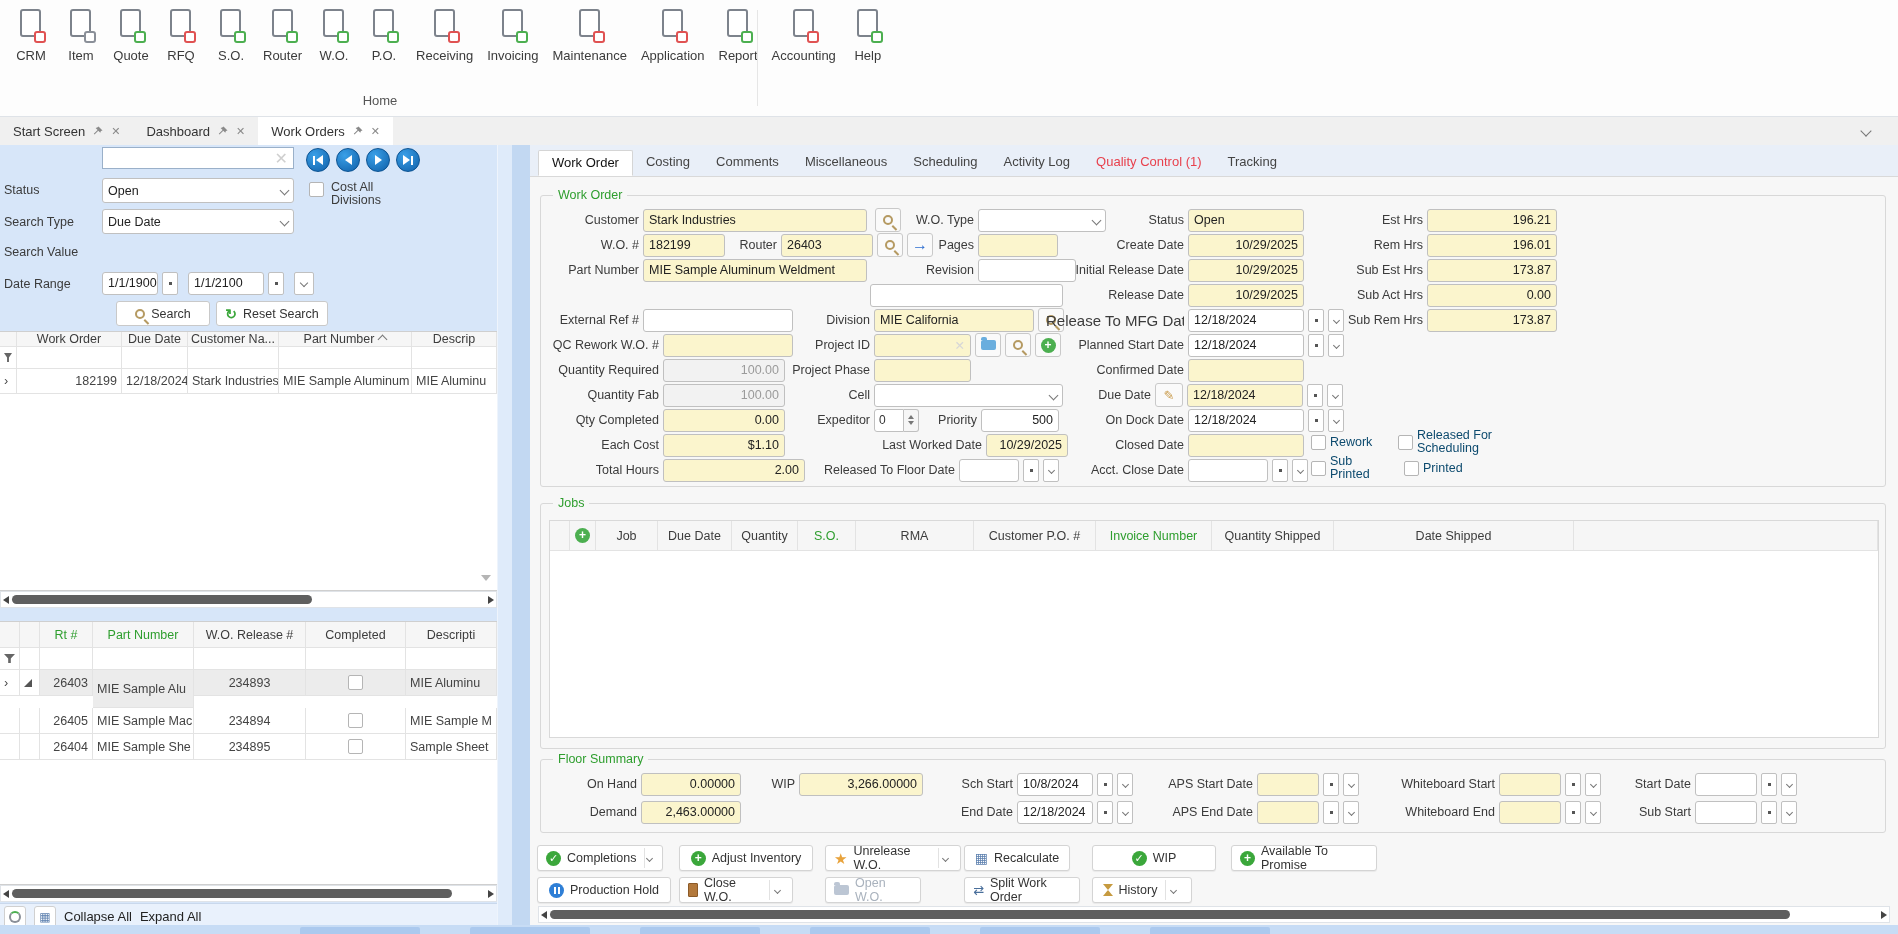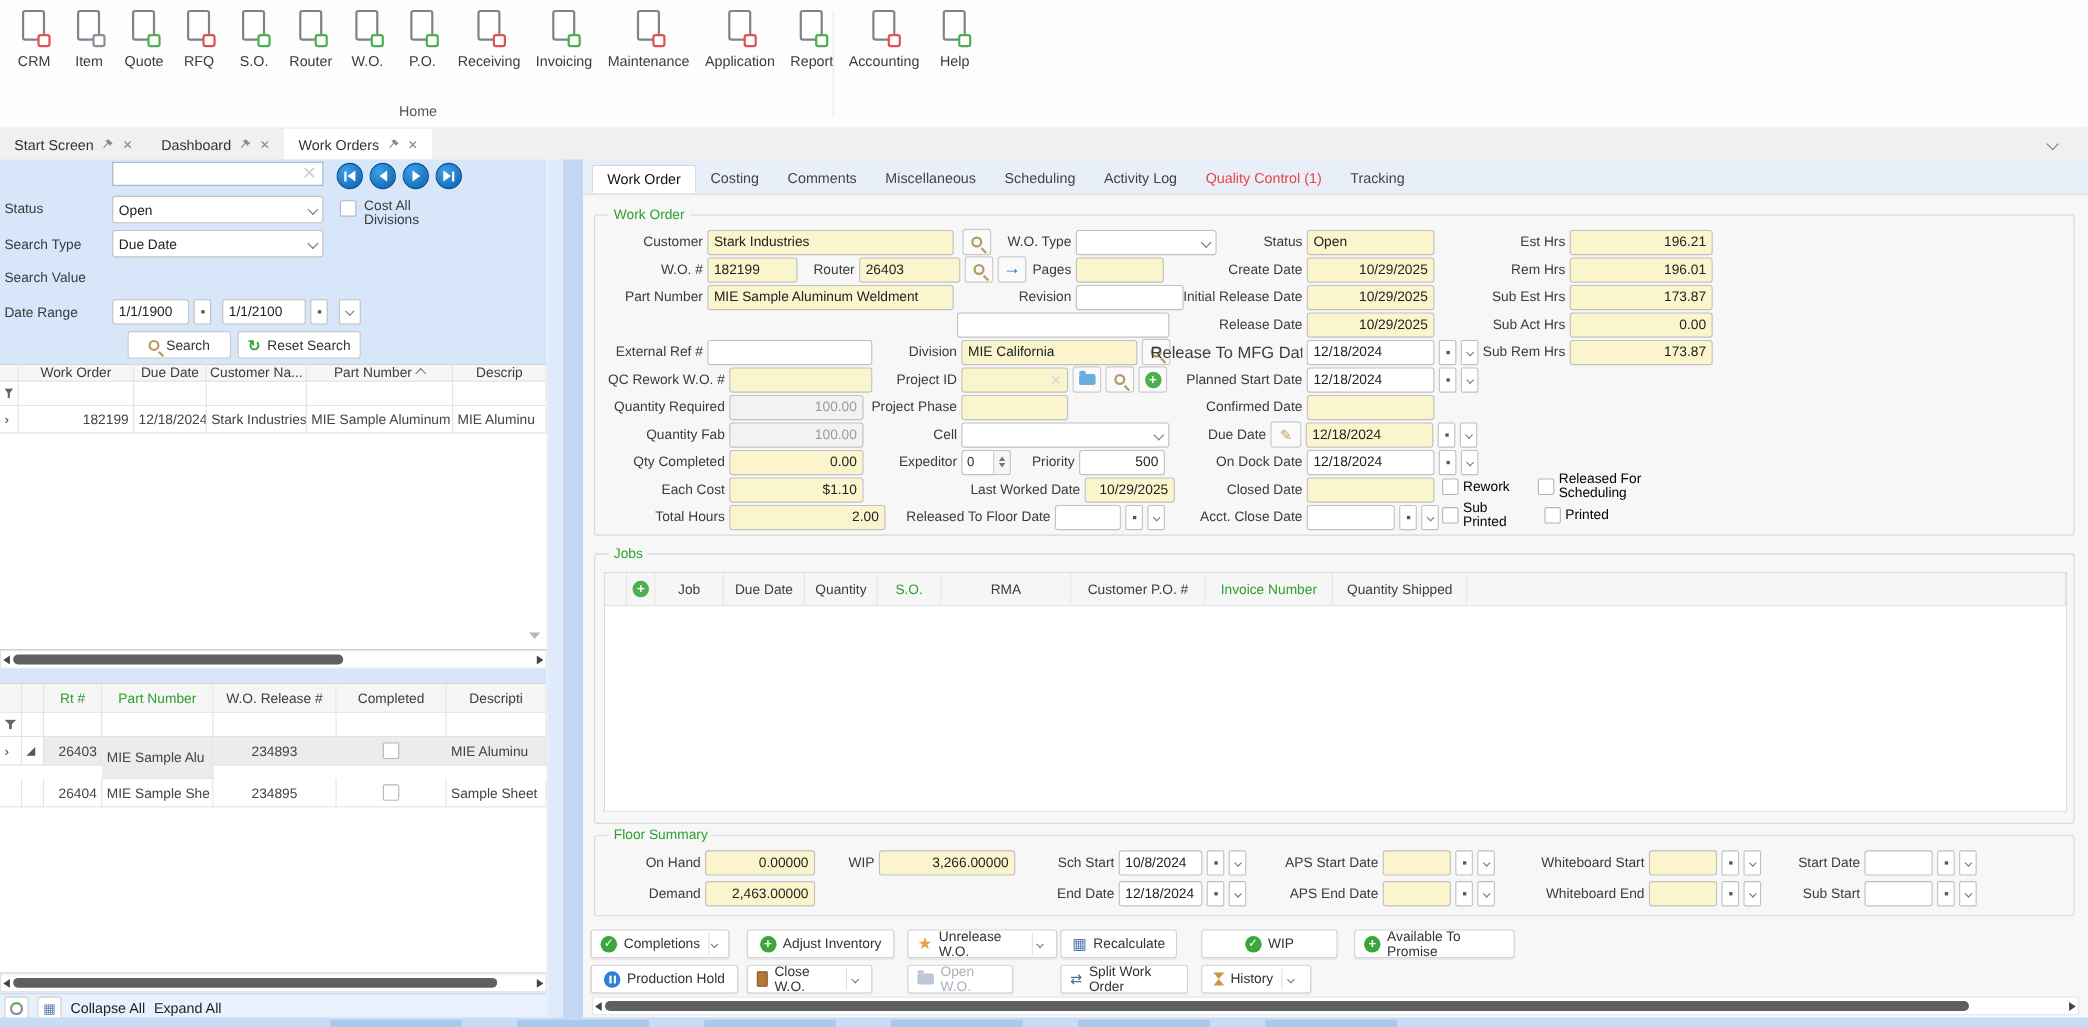--- a/index.html
+++ b/index.html
@@ -27,21 +27,21 @@
 
   
   .left-panel{position:absolute;left:0;top:145px;width:497px;height:789px;background:#d7e6f9;}
   .lvscroll{position:absolute;left:497px;top:145px;width:15px;height:789px;background:#dfebfa;border-left:1px solid #eef4fc;}
   .pdivider{position:absolute;left:512px;top:145px;width:18px;height:789px;background:#c2d8f2;}
   .main-panel{position:absolute;left:530px;top:145px;width:1368px;height:789px;background:#e9eff8;}
   .content{position:absolute;left:0;top:31px;width:1368px;height:758px;background:#f7f7f7;border-top:1px solid #d9d9d9;}
 
   
   .lbl{font-size:12.5px;color:#3b3b3b;text-align:right;white-space:nowrap;overflow:hidden;}
-  .glabel{font-size:12.5px;color:#000000;line-height:13px;}
+  .glabel{font-size:12.5px;color:#0c4a6e;line-height:13px;}
   .fld{height:23px;border:1px solid #c0c0c0;border-radius:3px;background:#fff;font-size:12.5px;color:#222;
        display:flex;align-items:center;padding:0 5px;overflow:hidden;white-space:nowrap;}
   .y{background:#fbf5cd;}
   .gray{background:#f2f2f2;color:#9b9b9b;}
   .num{justify-content:flex-end;}
   .row{position:absolute;display:flex;align-items:center;gap:4px;height:24px;}
   .btn-sq{width:26px;height:24px;border:1px solid #c9c9c9;border-radius:3px;background:#fafafa;display:flex;align-items:center;justify-content:center;flex:none;}
   .chev{width:7px;height:7px;border-right:1.6px solid #777;border-bottom:1.6px solid #777;transform:rotate(45deg);flex:none;}
   .dd{justify-content:space-between;}
   .dbtn{width:16px;height:23px;border:1px solid #c0c0c0;border-radius:2px;background:#fff;display:flex;align-items:center;justify-content:center;flex:none;}
@@ -294,21 +294,21 @@
   <div class="lbl abs" style="left:4px;top:70px;text-align:left">Search Type</div>
   <div class="fld dd lsel" style="top:64px">
       <span>Due Date</span>
       <span class="chev"></span>
     </div>
 
   <div class="lbl abs" style="left:4px;top:100px;text-align:left">Search Value</div>
 
   <div class="lbl abs" style="left:4px;top:132px;text-align:left">Date Range</div>
   <div class="row" style="left:102px;top:126px">
-    <div class="fld" style="width:70px">1/1/1900</div>
+    <div class="fld" style="width:56px">1/1/1900</div>
     <div class="dbtn">
         <span class="dot"></span>
       </div>
     <div class="fld" style="width:76px;margin-left:6px">1/1/2100</div>
     <div class="dbtn">
         <span class="dot"></span>
       </div>
     <div class="dbtn" style="margin-left:6px;width:20px">
         <span class="chev" style="width:6px;height:6px"></span>
       </div>
@@ -395,20 +395,31 @@
         <div class="gcell" style="width: 20px; height: 26px;">
           <span class="expander"></span>
         </div>
         <div class="gcell gsel" style="width: 53px; height: 26px; justify-content: flex-end;">26403</div>
         <div class="gcell gsel" style="width: 101px; height: 38px;">MIE Sample Alu</div>
         <div class="gcell gsel" style="width: 112px; height: 26px; justify-content: center;">234893</div>
         <div class="gcell gsel" style="width: 100px; height: 26px; justify-content: center;">
           <span class="cb"></span>
         </div>
         <div class="gcell gsel" style="width: 91px; height: 26px;">MIE Aluminu</div>
+      </div>
+      <div class="grow bluerow">
+        <div class="gcell" style="width: 20px; height: 26px;"></div>
+        <div class="gcell" style="width: 20px; height: 26px;"></div>
+        <div class="gcell" style="width: 53px; height: 26px; justify-content: flex-end;">26405</div>
+        <div class="gcell" style="width: 101px; height: 26px;">MIE Sample Mac</div>
+        <div class="gcell" style="width: 112px; height: 26px; justify-content: center;">234894</div>
+        <div class="gcell" style="width: 100px; height: 26px; justify-content: center;">
+          <span class="cb"></span>
+        </div>
+        <div class="gcell" style="width: 91px; height: 26px;">MIE Sample M</div>
       </div>
       <div class="grow bluerow">
         <div class="gcell" style="width: 20px; height: 26px;"></div>
         <div class="gcell" style="width: 20px; height: 26px;"></div>
         <div class="gcell" style="width: 53px; height: 26px; justify-content: flex-end;">26404</div>
         <div class="gcell" style="width: 101px; height: 26px;">MIE Sample She</div>
         <div class="gcell" style="width: 112px; height: 26px; justify-content: center;">234895</div>
         <div class="gcell" style="width: 100px; height: 26px; justify-content: center;">
           <span class="cb"></span>
         </div>
@@ -702,20 +713,21 @@
               <span class="plusc">+</span>
             </div>
             <div class="gcell" style="width: 62px; height: 30px;">Job</div>
             <div class="gcell" style="width: 74px; height: 30px;">Due Date</div>
             <div class="gcell" style="width: 66px; height: 30px;">Quantity</div>
             <div class="gcell" style="width: 58px; height: 30px; color: rgb(46, 158, 46);">S.O.</div>
             <div class="gcell" style="width: 118px; height: 30px;">RMA</div>
             <div class="gcell" style="width: 122px; height: 30px;">Customer P.O. #</div>
             <div class="gcell" style="width: 116px; height: 30px; color: rgb(46, 158, 46);">Invoice Number</div>
             <div class="gcell" style="width: 122px; height: 30px;">Quantity Shipped</div>
+            <div class="gcell" style="width: 240px; height: 30px;">Date Shipped</div>
             <div class="gcell" style="flex: 1 1 0%; height: 30px;"></div>
           </div>
           <div style="height: 186px; background: rgb(255, 255, 255);"></div>
         </div>
     </div>
 
     <div class="gb" style="left:10px;top:582px;width:1346px;height:74px">
       <div class="gb-title">Floor Summary</div>
       <div class="row" style="left:8px;top:12px;width:1330px">
         <div class="lbl" style="width:88px">On Hand</div>

